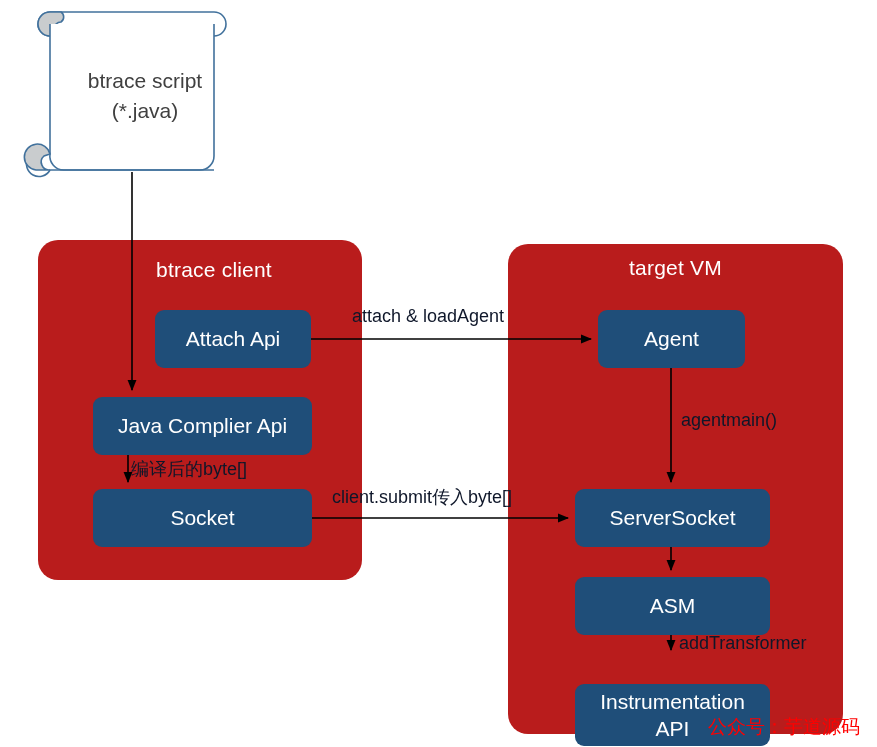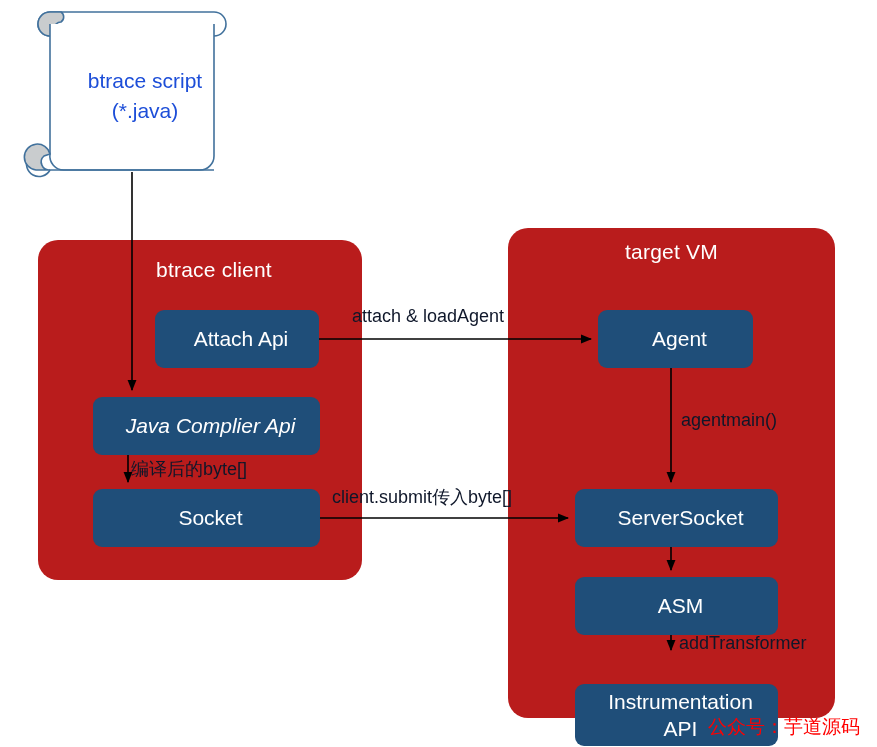--- a/index.html
+++ b/index.html
@@ -27,21 +27,21 @@
     height: 180px;
   }
   .scroll-doc svg { display: block; }
   .scroll-label {
     position: absolute;
     left: 36px;
     top: 62px;
     width: 190px;
     text-align: center;
     font-size: 21px;
-    color: #1d4ed8;
+    color: #404040;
     line-height: 1.45;
     white-space: pre-line;
   }
 
   
   .panel {
     position: absolute;
     background: #b91c1c;
     border-radius: 20px;
   }
@@ -50,39 +50,38 @@
     top: 12px;
     left: 0;
     right: 0;
     text-align: center;
     color: #ffffff;
     font-size: 21px;
     letter-spacing: .2px;
   }
   #panel-client  { left: 38px;  top: 240px; width: 324px; height: 340px; }
   #panel-client .panel-title { top: 18px; left: 28px; right: 0; }
-  #panel-vm      { left: 508px; top: 228px; width: 327px; height: 490px; }
+  #panel-vm      { left: 508px; top: 244px; width: 327px; height: 490px; padding-left: 8px; }
 
   
   .box {
     position: absolute;
     background: #1F4E79;
     border-radius: 9px;
     color: #ffffff;
     display: flex;
     align-items: center;
     justify-content: center;
     text-align: center;
     font-size: 21px;
     line-height: 1.3;
     white-space: pre-line;
-    padding-left: 8px;
   }
   #box-attach-api   { left: 155px; top: 310px; width: 156px; height: 58px; }
-  #box-java-compiler{ left: 93px;  top: 397px; width: 219px; height: 58px; font-style: italic; }
+  #box-java-compiler{ left: 93px;  top: 397px; width: 219px; height: 58px; }
   #box-socket       { left: 93px;  top: 489px; width: 219px; height: 58px; }
   #box-agent        { left: 598px; top: 310px; width: 147px; height: 58px; }
   #box-serversocket { left: 575px; top: 489px; width: 195px; height: 58px; }
   #box-asm          { left: 575px; top: 577px; width: 195px; height: 58px; }
   #box-instr-api    { left: 575px; top: 684px; width: 195px; height: 62px; }
 
   
   .conn-svg {
     position: absolute;
     left: 0; top: 0;

